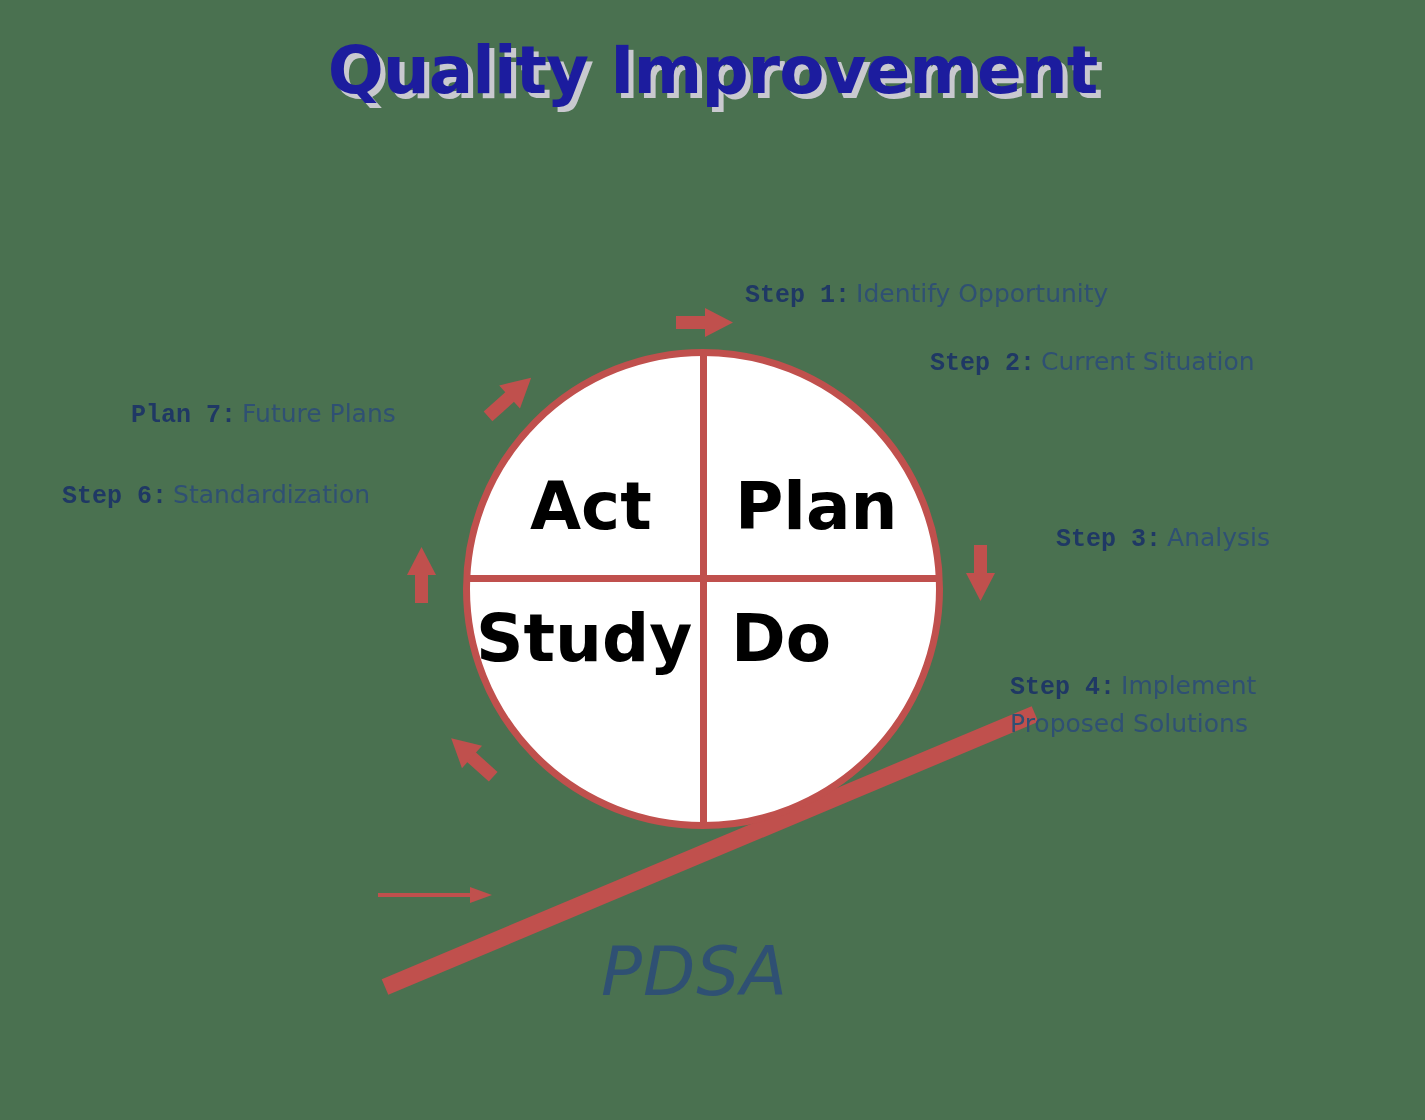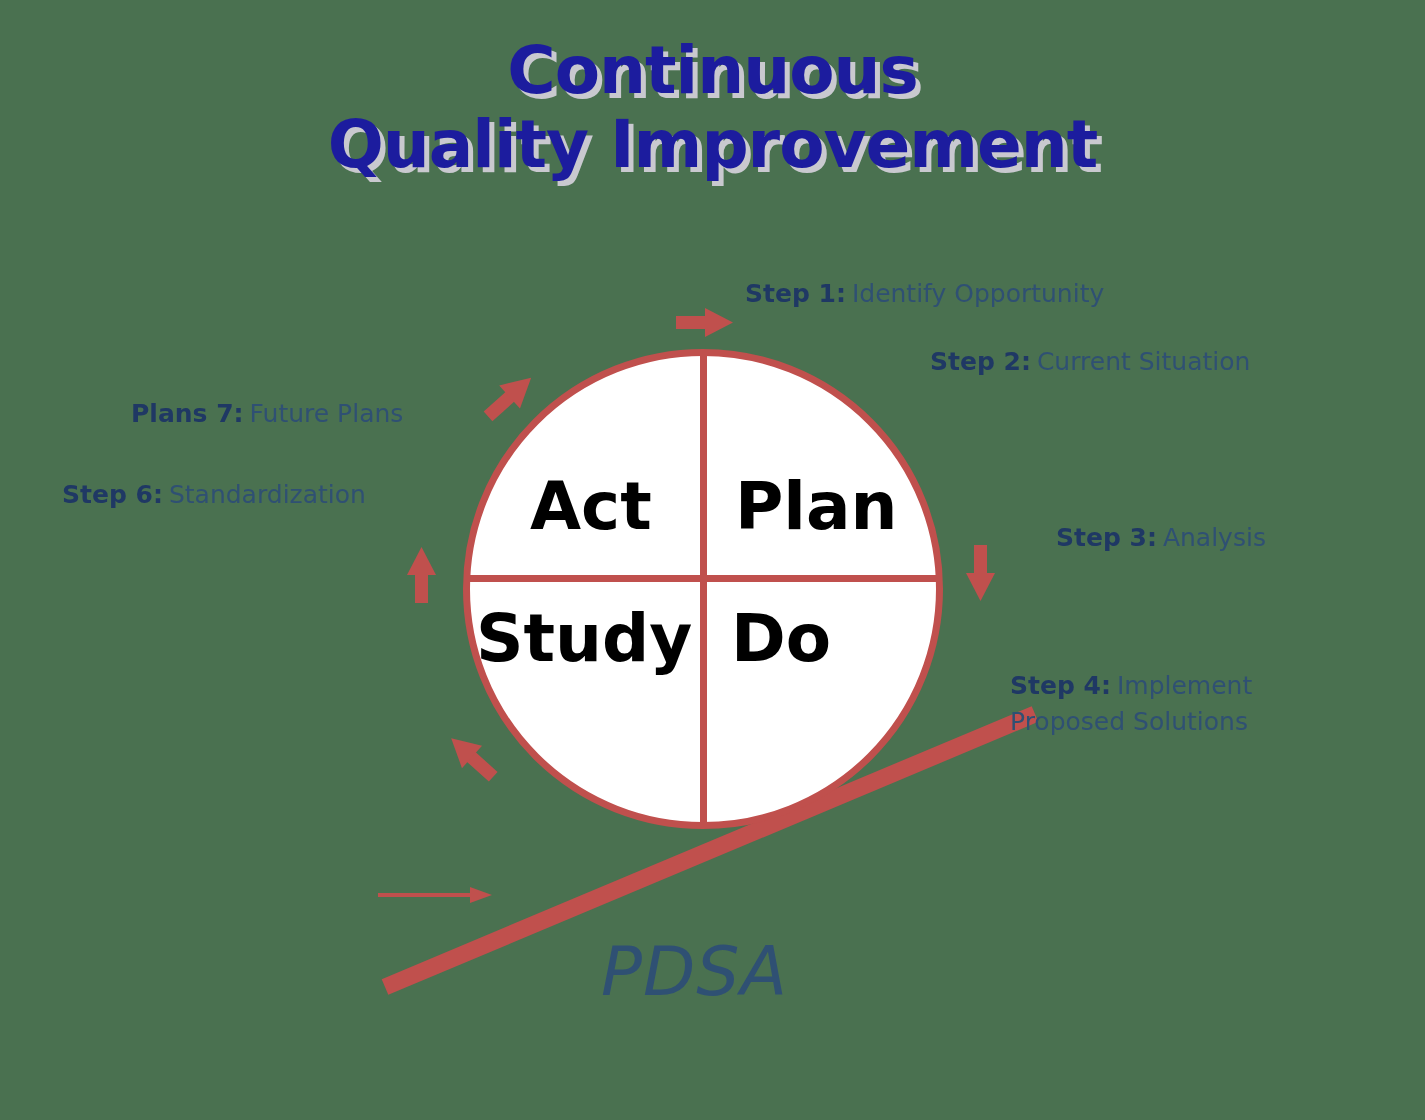--- a/index.html
+++ b/index.html
@@ -82,20 +82,21 @@
     color: #2f5073;
     font-family: "DejaVu Sans", sans-serif;
     font-size: 25px;
     line-height: 1.42;
     white-space: nowrap;
   }
   .step .num {
     font-weight: bold;
     color: #1f3864;
     margin-right: 6px;
+    font-family: Liberation Mono, monospace;
   }
 
   #step1 { left: 745px; top: 276px; }
   #step2 { left: 930px; top: 344px; width: 360px; text-align: left; }
   #step3 { left: 1056px; top: 520px; }
   #step4 { left: 1010px; top: 668px; width: 320px; text-align: left; }
   #step5 { left: 128px; top: 668px; }
   #step6 { left: 62px; top: 477px; }
   #step7 { left: 131px; top: 396px; }
 
@@ -121,21 +122,20 @@
     height: 1120px;
     pointer-events: none;
   }
 </style>
 </head>
 <body>
 
 <div id="canvas">
 
   <div id="title">
-    <span class="tline">Continuous</span>
     <span class="tline">Quality Improvement</span>
   </div>
 
   <svg id="overlay" viewBox="0 0 1425 1120">
     <g fill="#c0504d" stroke="none">
 
       <g>
         <rect x="676" y="316" width="38" height="13"></rect>
         <polygon points="705,308 733,322.5 705,337"></polygon>
       </g>
@@ -198,18 +198,18 @@
     </div>
     <div>Proposed Solutions</div>
   </div>
 
 
   <div class="step" id="step6">
     <span class="num">Step 6:</span><span>Standardization</span>
   </div>
 
   <div class="step" id="step7">
-    <span class="num">Plans 7:</span><span>Future Plans</span>
+    <span class="num">Plan 7:</span><span>Future Plans</span>
   </div>
 
   <div id="pdsa">PDSA</div>
 
 </div>
 
 </body></html>

